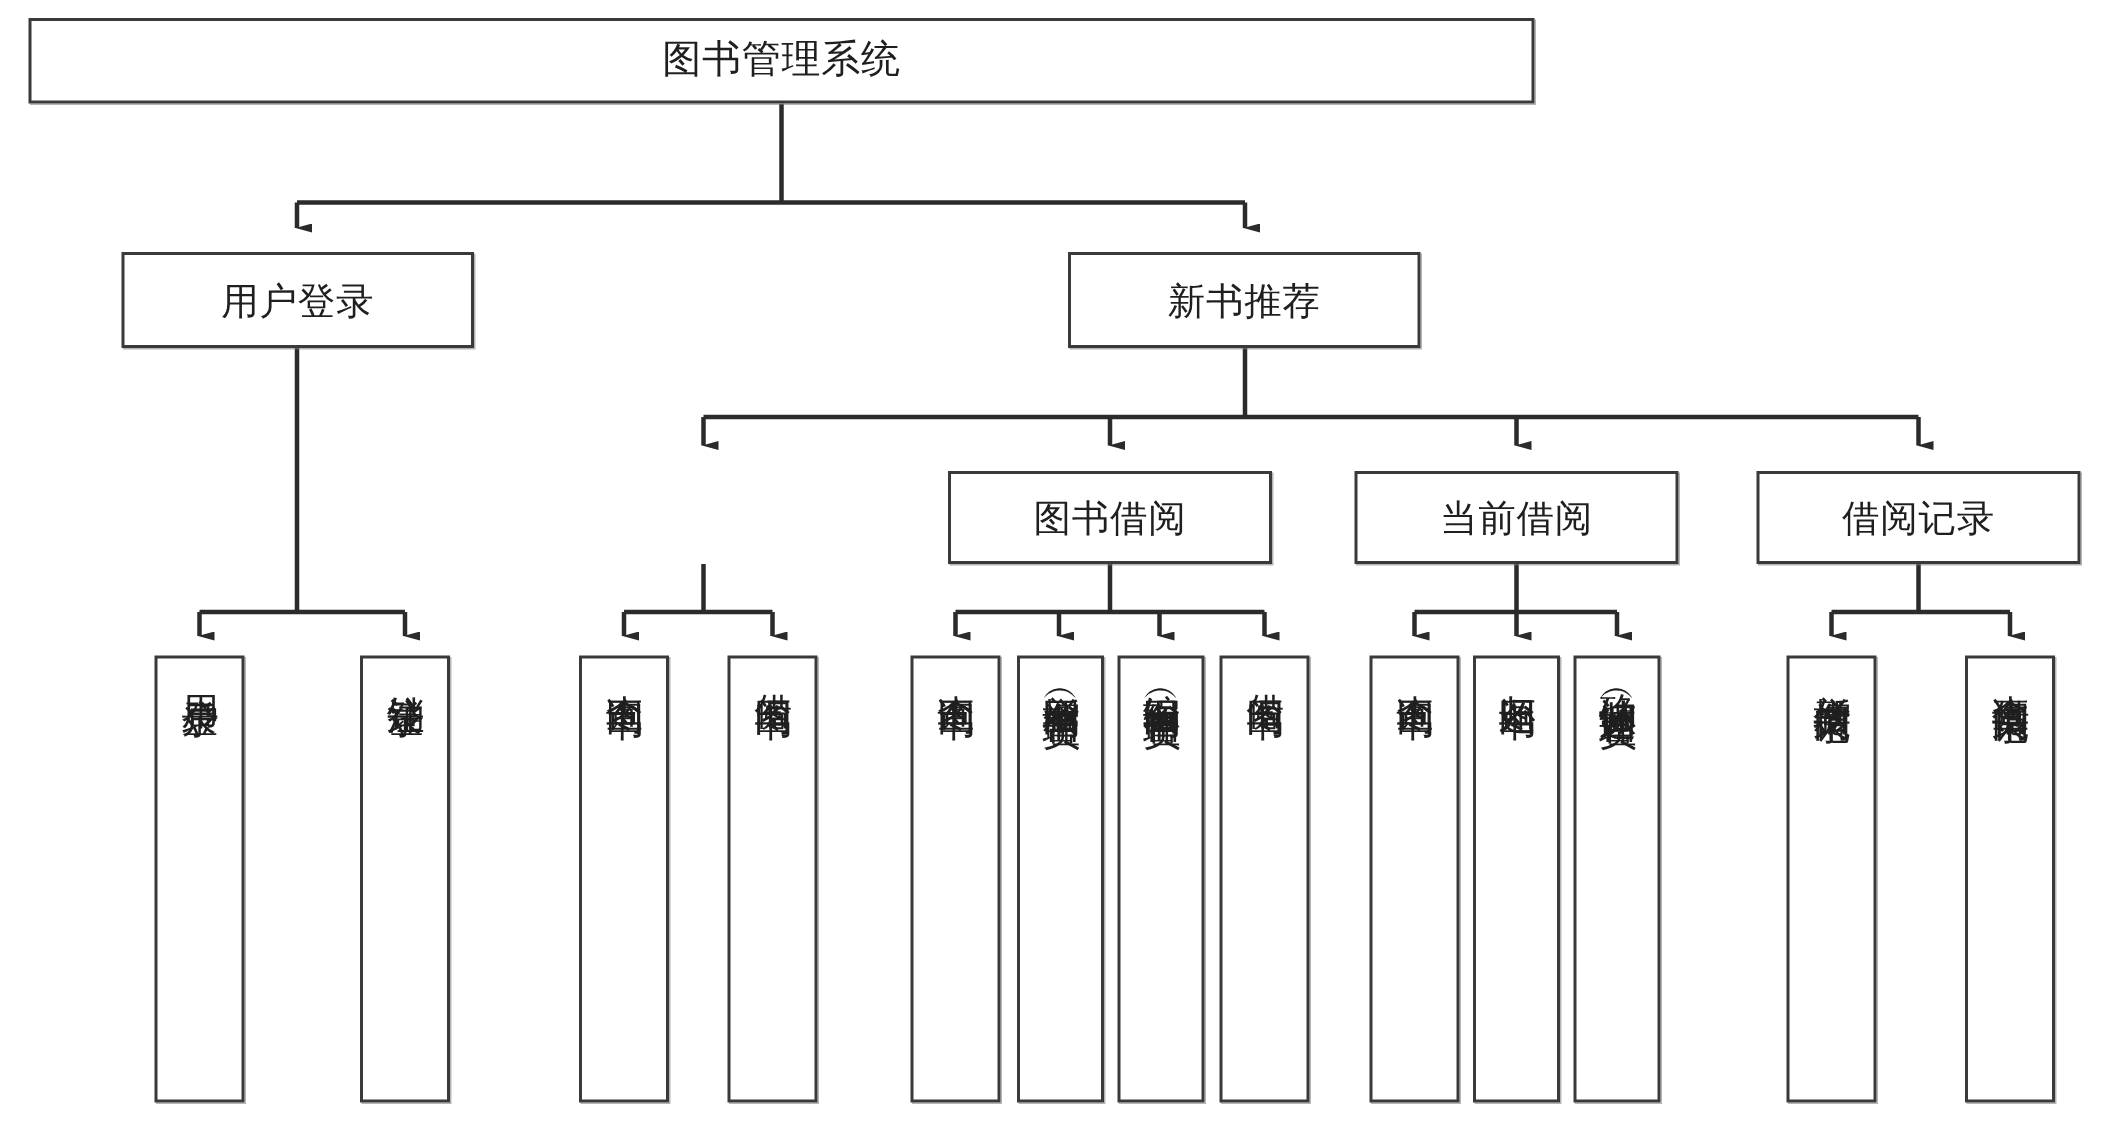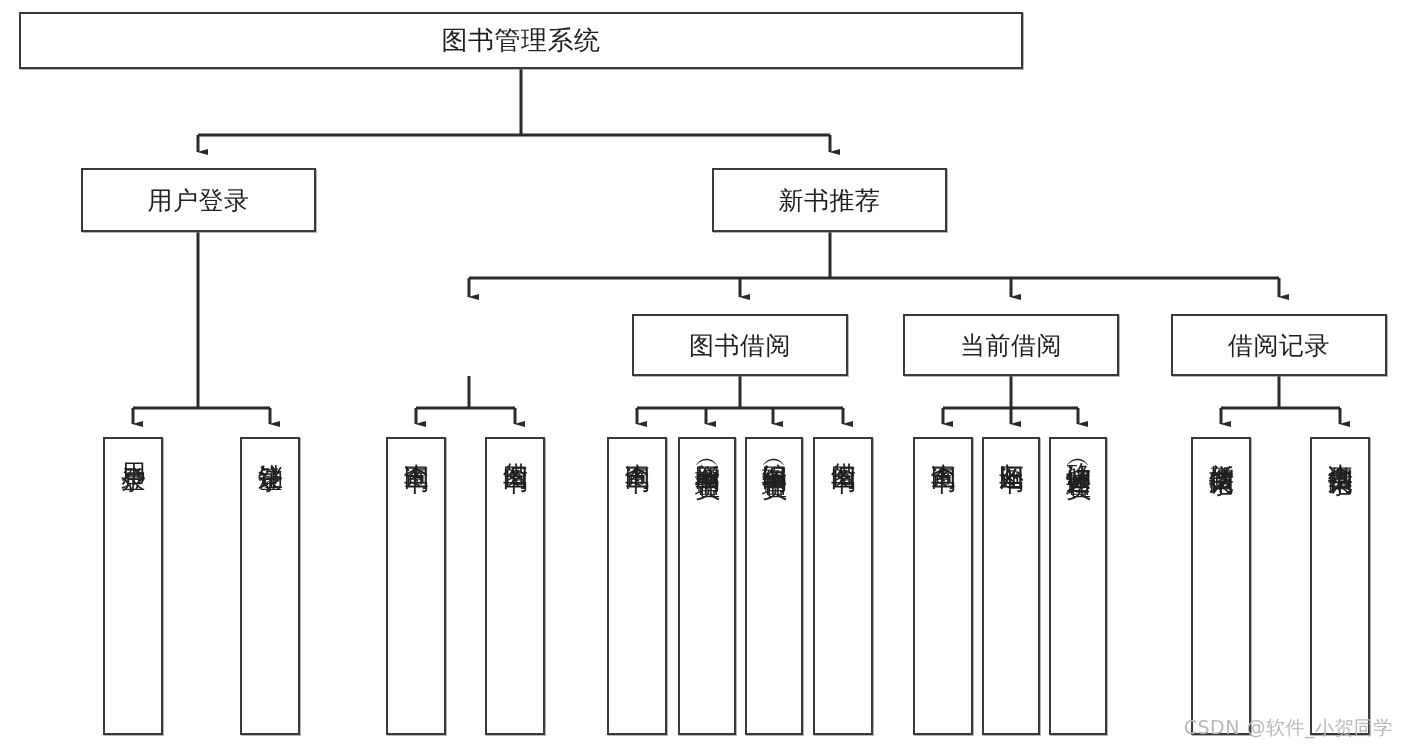--- a/index.html
+++ b/index.html
@@ -202,15 +202,14 @@
   </div>
 
   <div class="node node-vertical" style="left:1191px; top:437px; width:60px; height:298px;">
     <span class="label">新增借阅记录</span>
   </div>
 
   <div class="node node-vertical" style="left:1310px; top:437px; width:60px; height:298px;">
     <span class="label">查询借阅记录</span>
   </div>
 
-  <div id="watermark">CSDN @软件_小贺同学</div>
 
 </div>
 
 </body></html>

